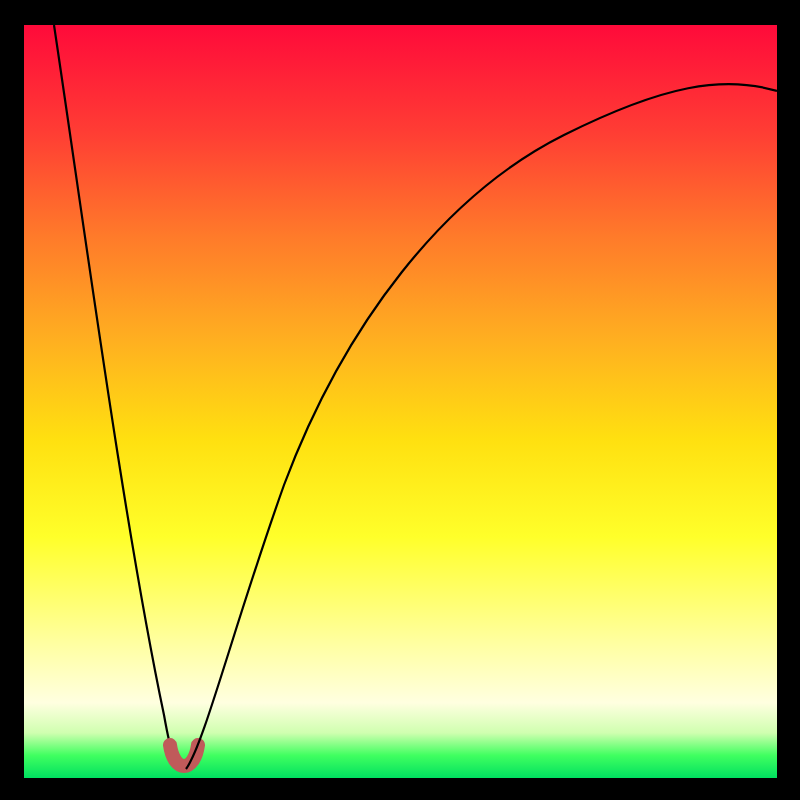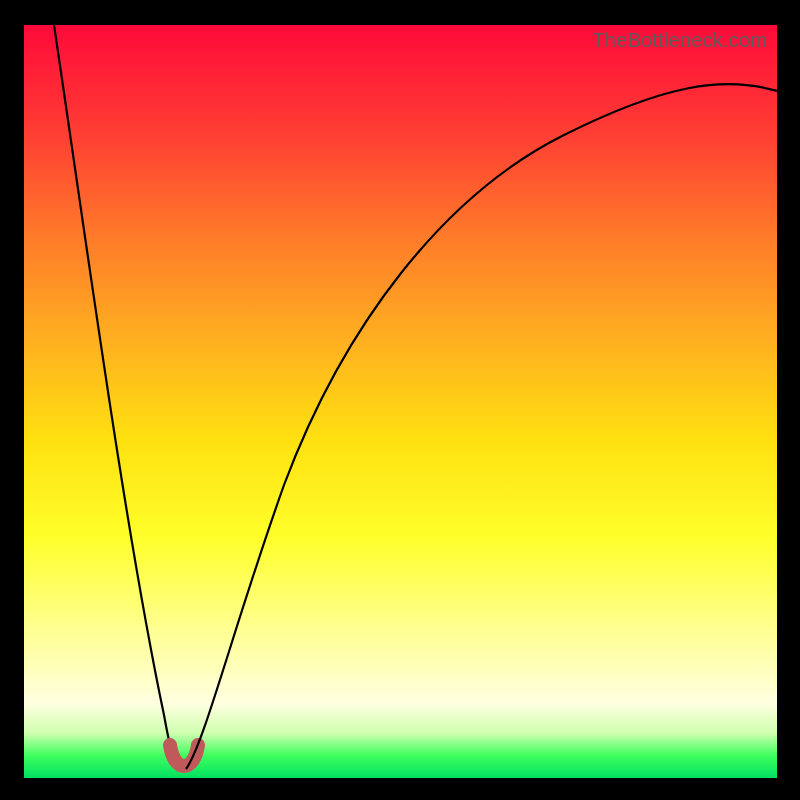--- a/index.html
+++ b/index.html
@@ -46,21 +46,20 @@
     top: 0;
     width: 753px;
     height: 753px;
     pointer-events: none;
   }
 </style>
 </head>
 <body>
 
 <div class="frame">
-  <div class="watermark">TheBottleneck.com</div>
 
   <svg class="curve" viewBox="0 0 753 753" preserveAspectRatio="none">
 
     <path d="M 30 0
              C 60 200, 100 500, 140 690
              C 148 735, 152 740, 158 744" stroke="#000" stroke-width="2.2" fill="none"></path>
 
     <path d="M 146 720
              C 150 748, 170 748, 174 720" stroke="#c05a5a" stroke-width="14" stroke-linecap="round" fill="none"></path>
 

